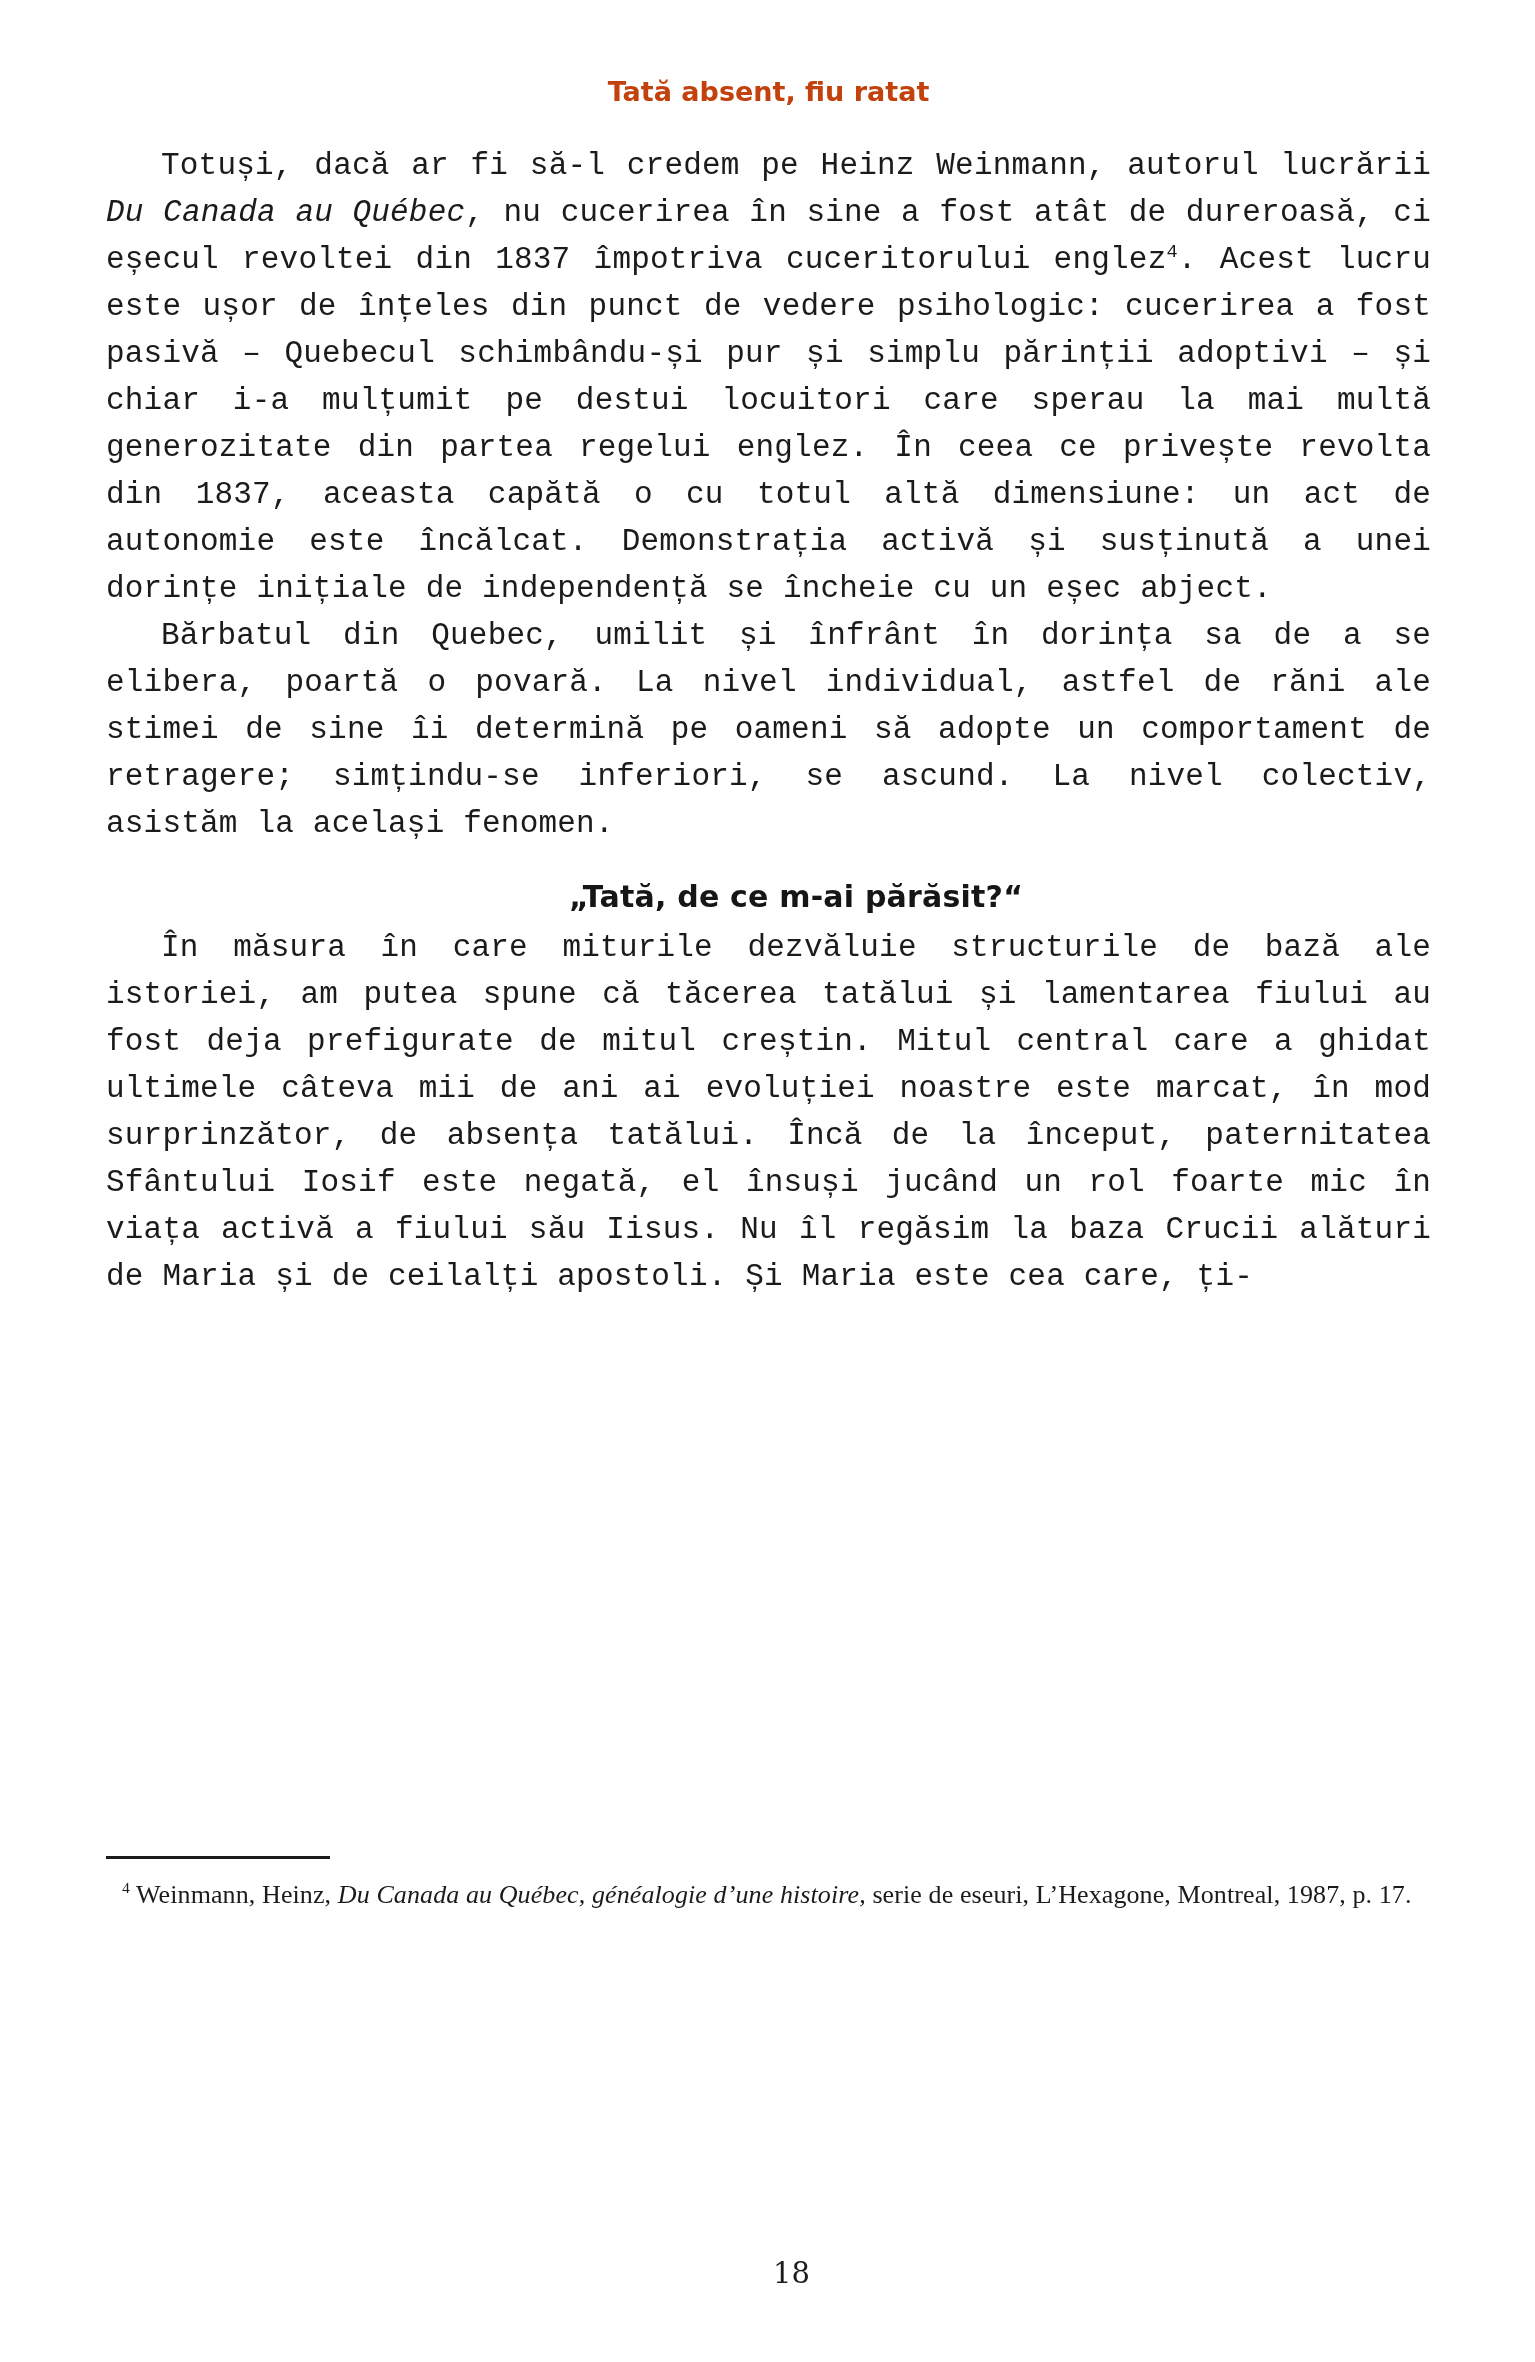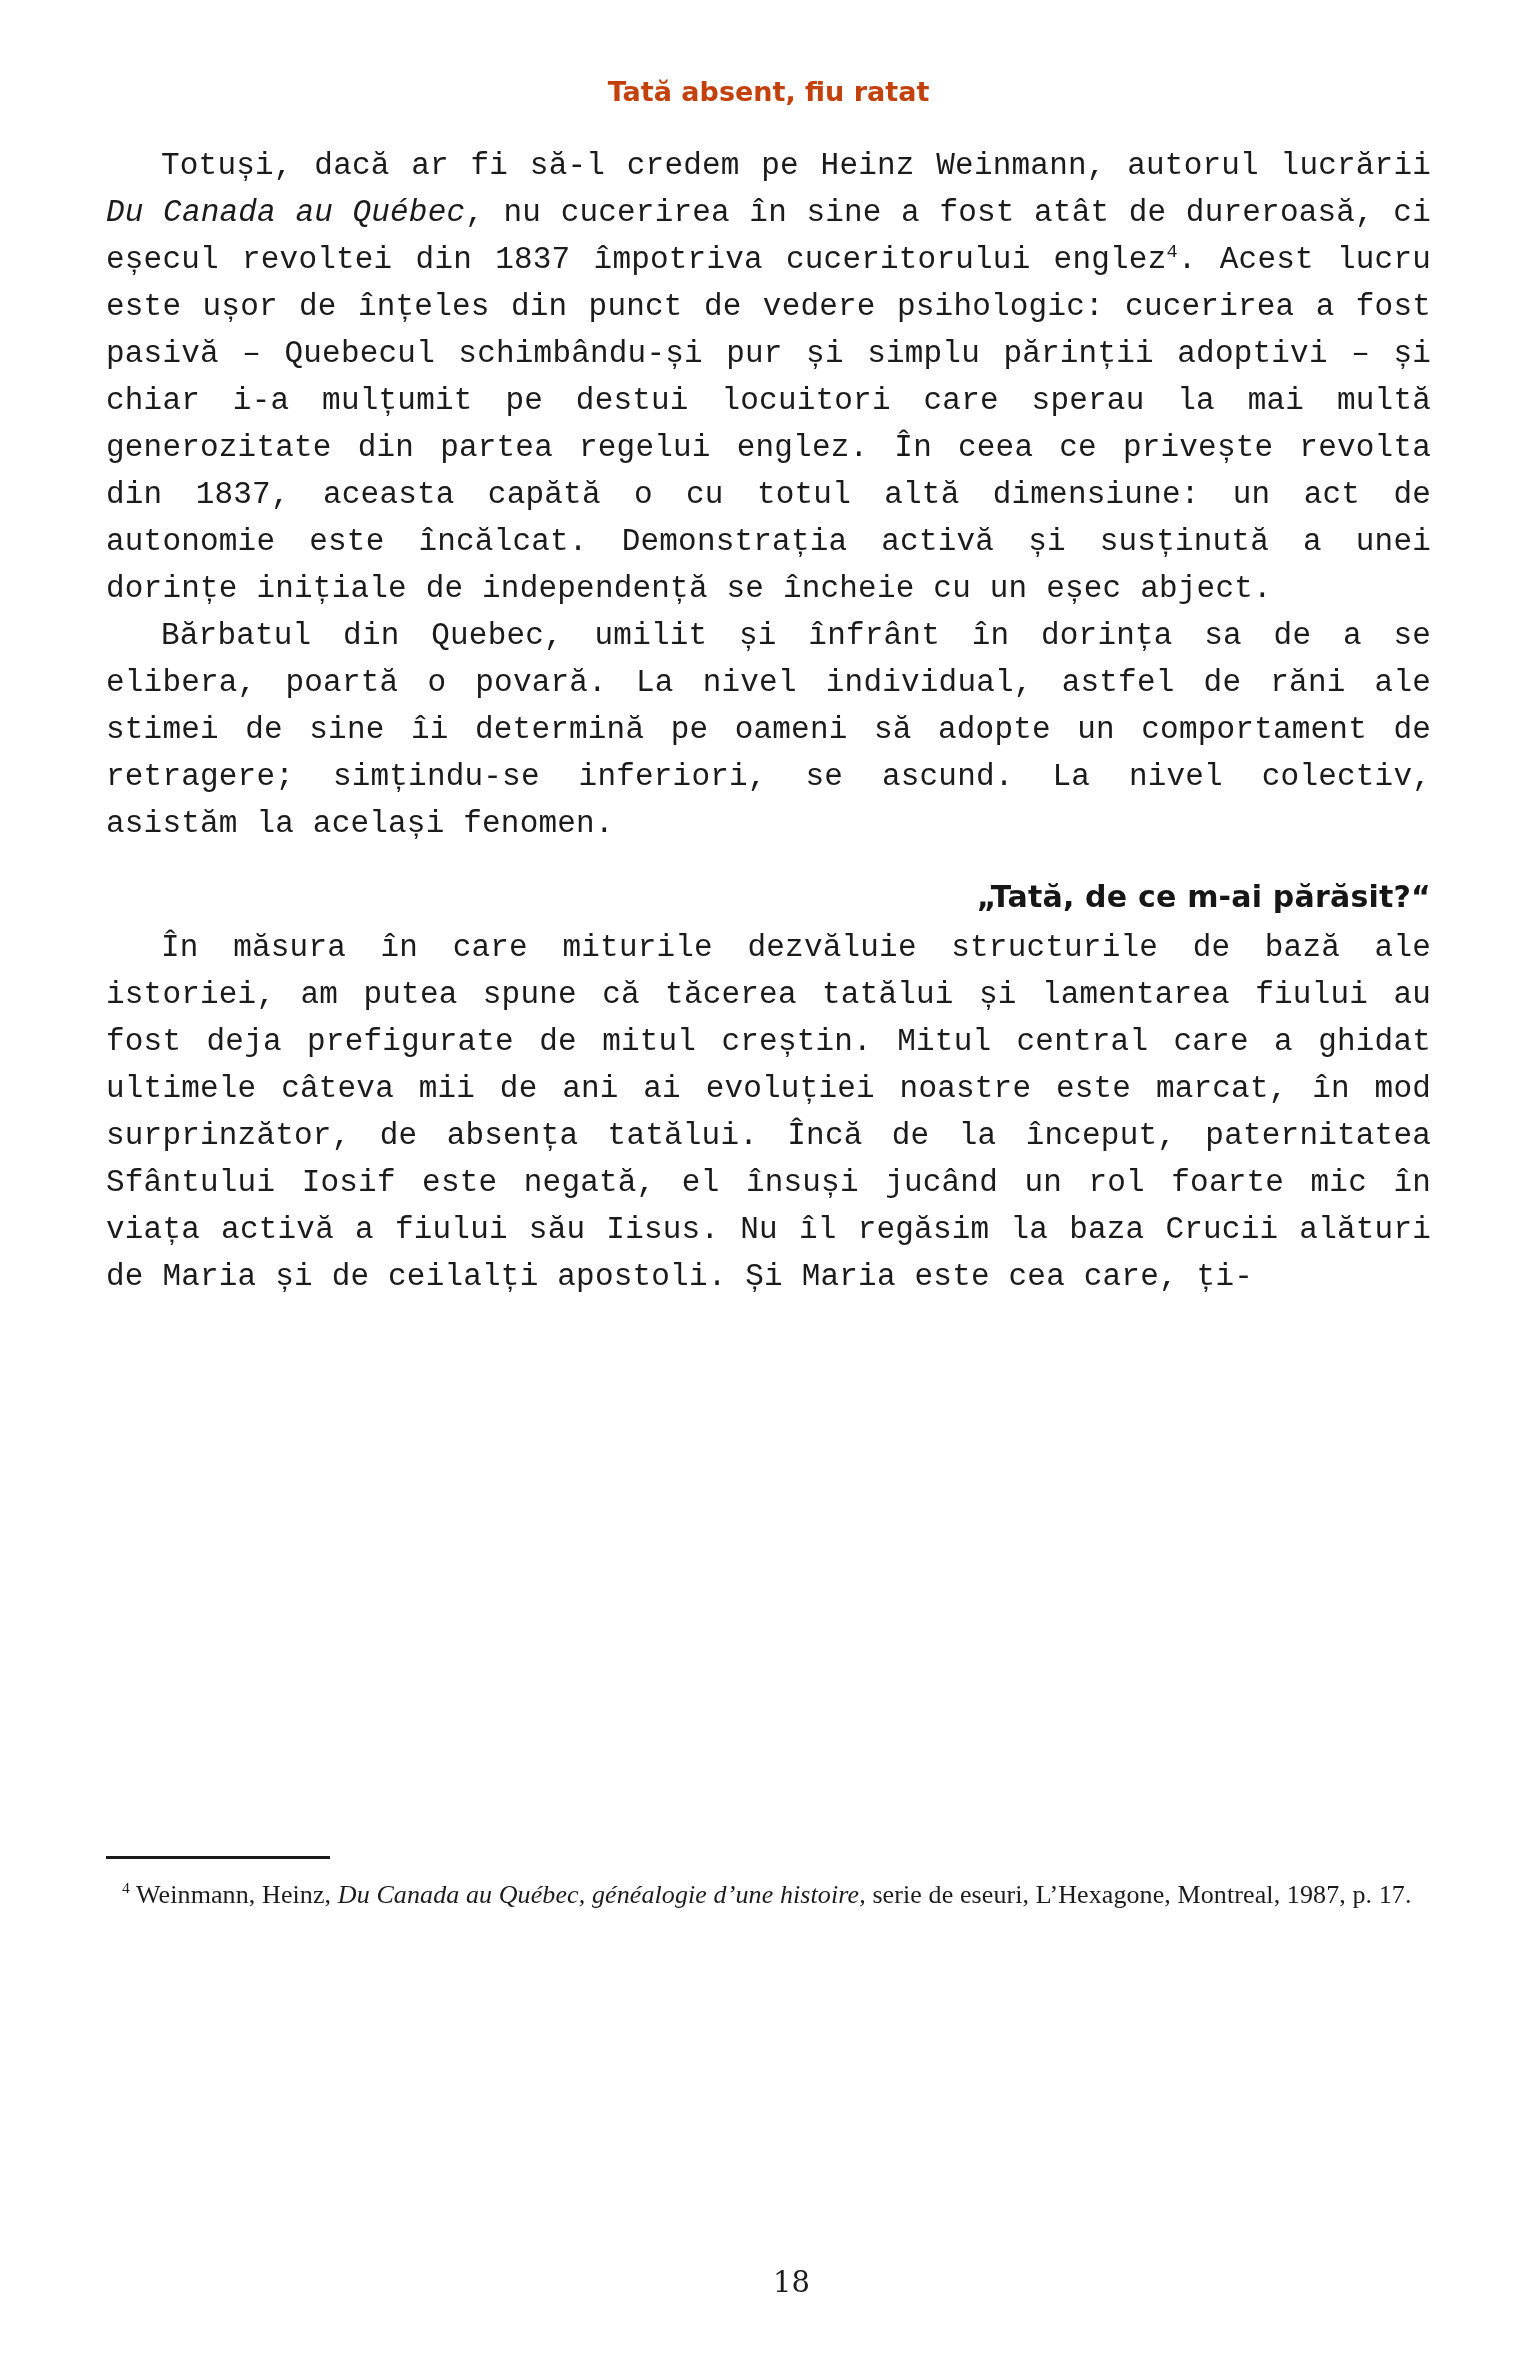--- a/index.html
+++ b/index.html
@@ -39,21 +39,21 @@
     text-indent: 55px;
     font-family: Liberation Mono, monospace;
   }
   h2.subheading {
     font-family: "DejaVu Sans", "Liberation Sans", sans-serif;
     font-size: 30px;
     font-weight: bold;
     line-height: 47px;
     margin: 26px 0 4px 0;
     text-indent: 55px;
-    text-align: right;
+    text-align: center;
     color: #161616;
   }
   sup {
     font-size: 0.60em;
     line-height: 0;
     vertical-align: super;
   }
   em {
     font-style: italic;
   }
@@ -72,21 +72,21 @@
   p.footnote {
     margin: 16px;
     font-size: 26px;
     line-height: 38px;
     text-align: justify;
     letter-spacing: 0.1px;
     font-family: Liberation Serif, serif;
   }
   .page-number {
     position: absolute;
-    bottom: 63px;
+    bottom: 72px;
     left: 0;
     right: 0;
     text-align: center;
     font-size: 29px;
     color: #1b1b1b;
     padding-left: 48px;
   }
 </style>
 </head>
 <body>

